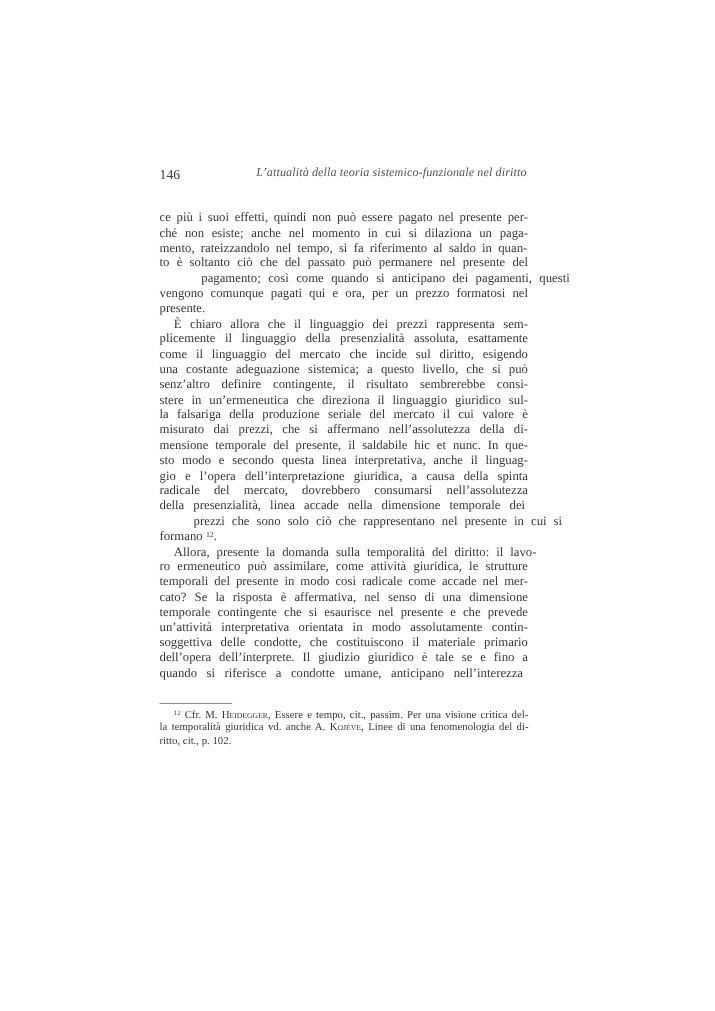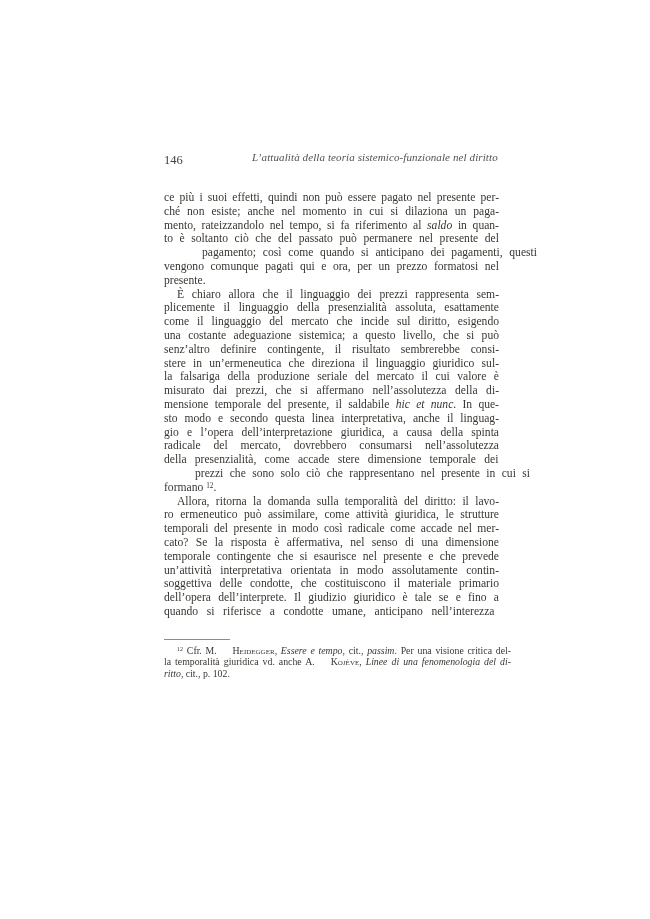--- a/index.html
+++ b/index.html
@@ -1,36 +1,36 @@
 <!DOCTYPE html>
 <html><head>
 <meta charset="utf-8">
 <style>
   html,body{margin:0;padding:0;}
   body{
     width:650px;height:919px;background:#ffffff;
     font-family:"Liberation Serif","DejaVu Serif",serif;
     color:#3a3631;position:relative;overflow:hidden;
   }
-  .page-col{position:absolute;left:164px;top:150px;width:335px;}
+  .page-col{position:absolute;left:145px;top:150px;width:335px;}
   .header{position:relative;height:14px;}
   .page-num{font-size:12.5px;line-height:14px;color:#44403a;}
   .run-title{
     position:absolute;left:88px;top:0;font-style:italic;
     font-size:11px;line-height:14px;color:#55504a;white-space:nowrap;
     letter-spacing:0.1px;
   }
   .body-text{margin-top:27px;}
   .line{white-space:nowrap;overflow:visible;}
   .b-line{font-size:11.6px;line-height:13.8px;height:13.8px;}
   .fn-line{font-size:9.8px;line-height:11.7px;height:11.7px;}
   .ind{padding-left:13px;text-align:center;}
   .inner{display:inline-block;}
-  .it{font-style:italic;}
-  .sc{font-variant:small-caps;margin-left:12px;}
+  .it{}
+  .sc{font-variant:small-caps;}
   .sup{font-size:0.62em;position:relative;top:-0.45em;}
   .footnote{margin-top:20px;}
   .fn-rule{width:66px;height:1px;background:#8c8c8c;margin-bottom:5px;}
 </style>
 </head>
 <body>
 
 <div class="page-col">
   <div class="header">
     <span class="page-num">146</span>
@@ -49,24 +49,24 @@
       <div class="line b-line"><span class="inner" style="word-spacing: 5.09722px;"><span>come il linguaggio del mercato che incide sul diritto, esigendo</span></span></div>
       <div class="line b-line"><span class="inner" style="word-spacing: 4.52604px;"><span>una costante adeguazione sistemica; a questo livello, che si può</span></span></div>
       <div class="line b-line"><span class="inner" style="word-spacing: 7.8099px;"><span>senz’altro definire contingente, il risultato sembrerebbe consi-</span></span></div>
       <div class="line b-line"><span class="inner" style="word-spacing: 4.28711px;"><span>stere in un’ermeneutica che direziona il linguaggio giuridico sul-</span></span></div>
       <div class="line b-line"><span class="inner" style="word-spacing: 4.65781px;"><span>la falsariga della produzione seriale del mercato il cui valore è</span></span></div>
       <div class="line b-line"><span class="inner" style="word-spacing: 5.64648px;"><span>misurato dai prezzi, che si affermano nell’assolutezza della di-</span></span></div>
       <div class="line b-line"><span class="inner" style="word-spacing: 3.36406px;"><span>mensione temporale del presente, il saldabile </span><span class="it">hic et nunc</span><span>. In que-</span></span></div>
       <div class="line b-line"><span class="inner" style="word-spacing: 4.09722px; text-align: center;"><span>sto modo e secondo questa linea interpretativa, anche il linguag-</span></span></div>
       <div class="line b-line"><span class="inner" style="word-spacing: 5.37891px;"><span>gio e l’opera dell’interpretazione giuridica, a causa della spinta</span></span></div>
       <div class="line b-line"><span class="inner" style="word-spacing: 9.95625px;"><span>radicale del mercato, dovrebbero consumarsi nell’assolutezza</span></span></div>
-      <div class="line b-line"><span class="inner" style="word-spacing: 5.36607px;"><span>della presenzialità, come accade stere dimensione temporale dei</span></span></div>
+      <div class="line b-line"><span class="inner" style="word-spacing: 5.36607px;"><span>della presenzialità, linea accade nella dimensione temporale dei</span></span></div>
       <div class="line b-line"><span class="inner" style="word-spacing: 3.5px; padding-left: 31px;"><span>prezzi che sono solo ciò che rappresentano nel presente in cui si</span></span></div>
       <div class="line b-line nj"><span class="inner"><span>formano </span><span class="sup">12</span><span>.</span></span></div>
-      <div class="line b-line ind"><span class="inner" style="word-spacing: 3.4375px;"><span>Allora, ritorna la domanda sulla temporalità del diritto: il lavo-</span></span></div>
+      <div class="line b-line ind"><span class="inner" style="word-spacing: 3.4375px;"><span>Allora, presente la domanda sulla temporalità del diritto: il lavo-</span></span></div>
       <div class="line b-line"><span class="inner" style="word-spacing: 3.64453px;"><span>ro ermeneutico può assimilare, come attività giuridica, le strutture</span></span></div>
       <div class="line b-line"><span class="inner" style="word-spacing: 2.55625px; text-align: center;"><span>temporali del presente in modo così radicale come accade nel mer-</span></span></div>
       <div class="line b-line"><span class="inner" style="word-spacing: 4.5125px;"><span>cato? Se la risposta è affermativa, nel senso di una dimensione</span></span></div>
       <div class="line b-line"><span class="inner" style="word-spacing: 3.49479px;"><span>temporale contingente che si esaurisce nel presente e che prevede</span></span></div>
       <div class="line b-line"><span class="inner" style="word-spacing: 5.60938px;"><span>un’attività interpretativa orientata in modo assolutamente contin-</span></span></div>
       <div class="line b-line"><span class="inner" style="word-spacing: 4.99107px;"><span>soggettiva delle condotte, che costituiscono il materiale primario</span></span></div>
       <div class="line b-line"><span class="inner" style="word-spacing: 4.30156px;"><span>dell’opera dell’interprete. Il giudizio giuridico è tale se e fino a</span></span></div>
       <div class="line b-line"><span class="inner" style="word-spacing: 5.73214px;"><span>quando si riferisce a condotte umane, anticipano nell’interezza</span></span></div>
     </div>
   <div class="footnote">

